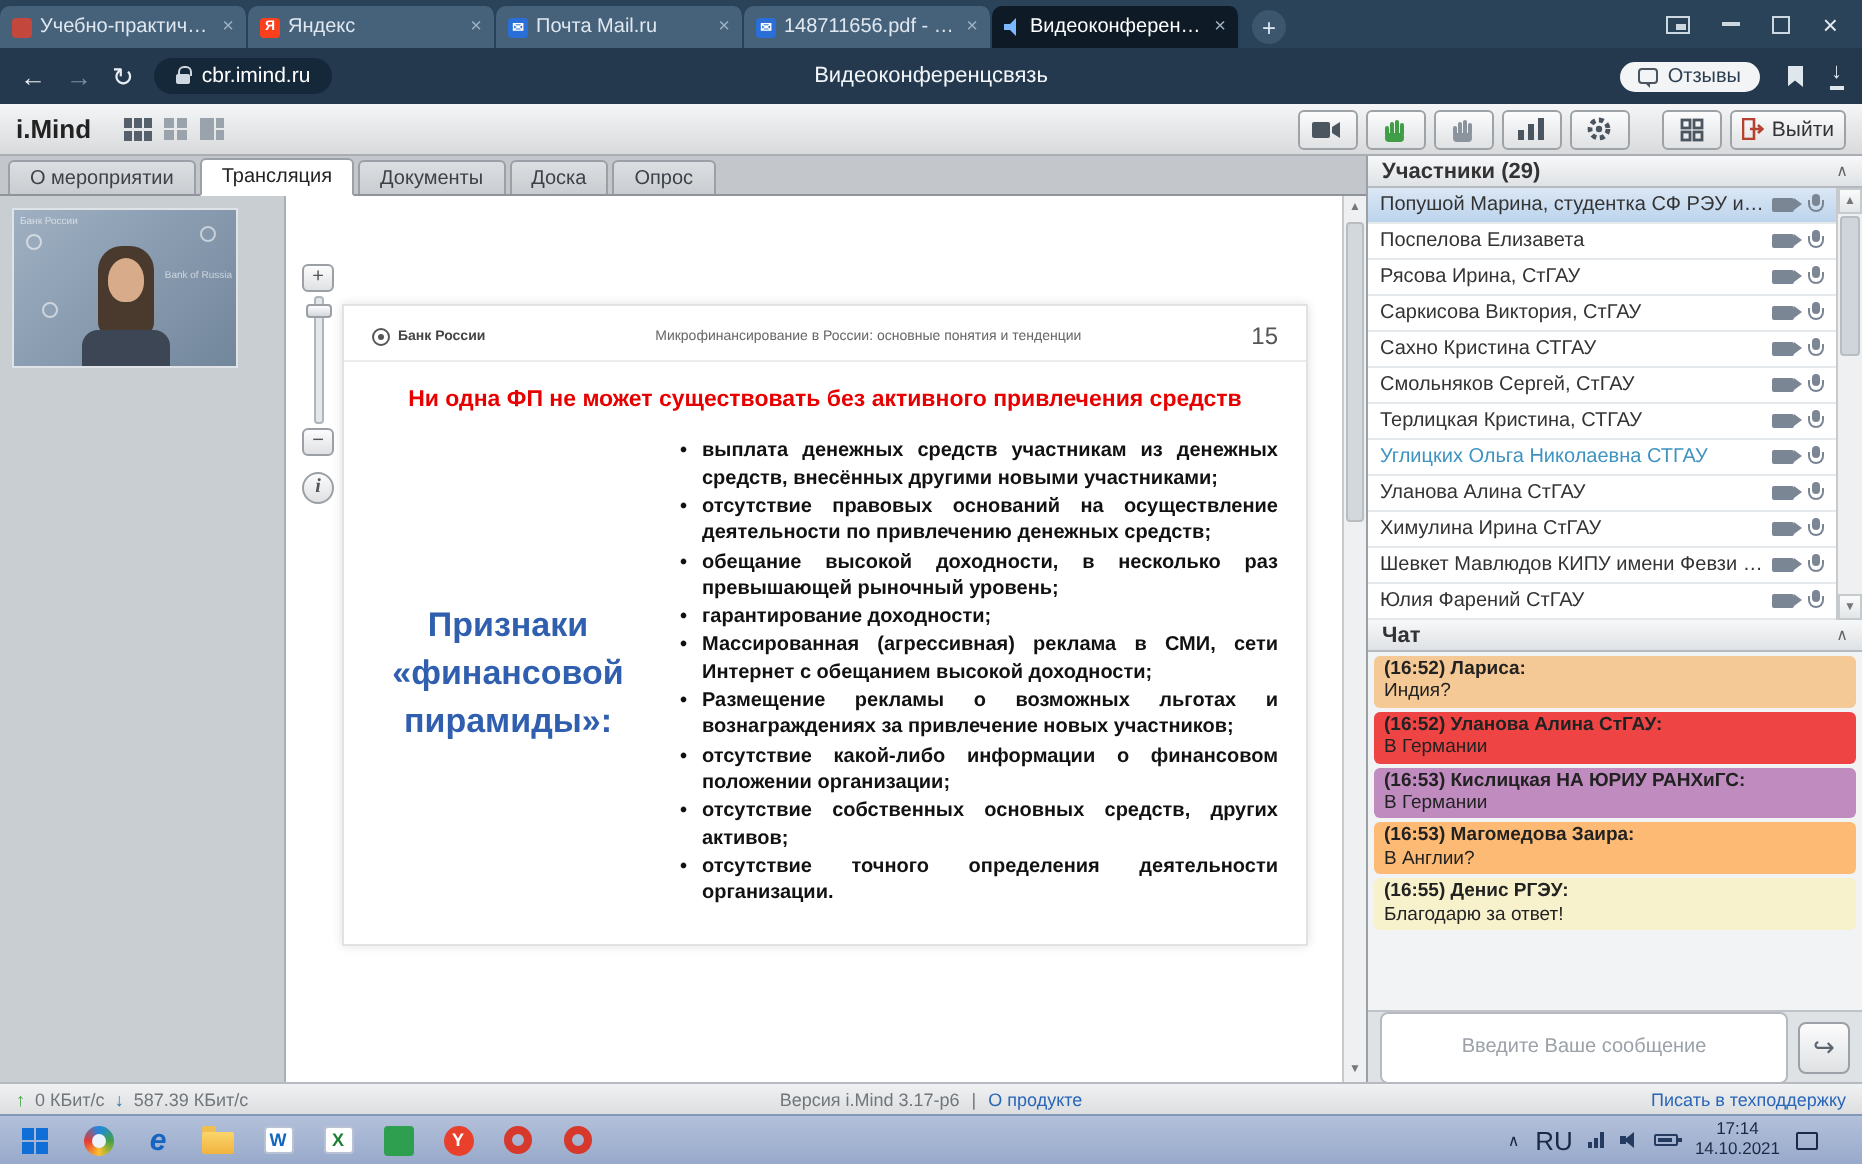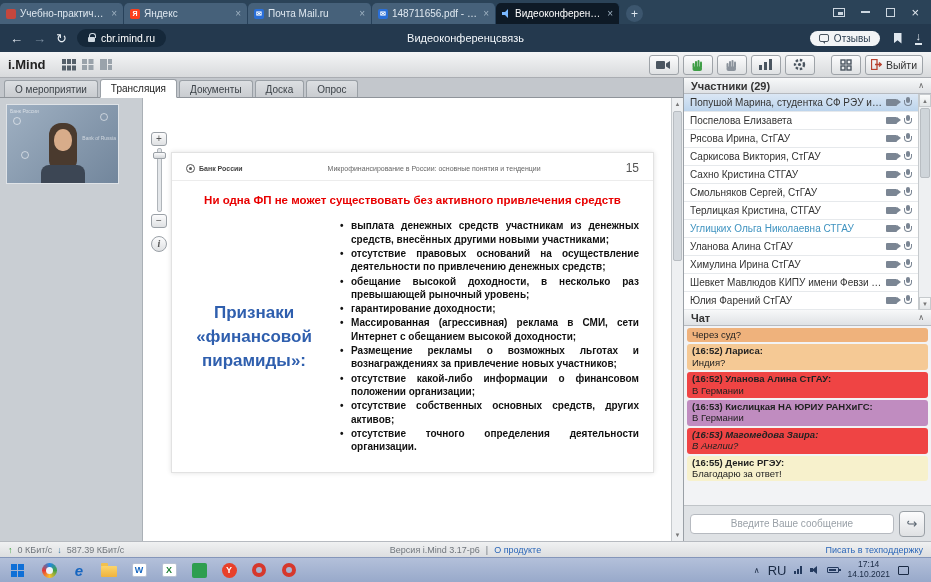--- a/index.html
+++ b/index.html
@@ -131,21 +131,21 @@
     background:linear-gradient(#fafbfb,#e3e6e8);border:1px solid #c6cacd;flex:none;}
   .pthumb{margin:1px;height:70px;background:#cfd5da;border:1px solid #b8bdc2;border-radius:2px;}
   .pfill{flex:1;}
 
   .chat-area{flex:1;background:#f2f3f5;padding:2px 3px;display:flex;flex-direction:column;gap:2px;overflow:hidden;min-height:0;}
   .msg{border-radius:3px;padding:1px 5px 2px;font-size:9.5px;line-height:1.2;color:#222;}
   .msg-h{font-weight:bold;}
   .msg-h:empty{display:none;}
   .chat-input-zone{height:36px;background:#dfe2e5;border-top:1px solid #c0c4c8;display:flex;align-items:center;gap:5px;
     padding:0 6px;flex:none;}
-  .chat-input{flex:1;height:20px;border:1px solid #b6bac0;border-radius:4px;background:#fff;font-size:10px;
+  .chat-input{flex:1;height:36px;border:1px solid #b6bac0;border-radius:4px;background:#fff;font-size:10px;
     color:#555;text-align:center;font-family:"Liberation Sans",sans-serif;outline:none;}
   .chat-input::placeholder{color:#9aa1a8;}
   .send-btn{width:26px;height:26px;background:linear-gradient(#fcfcfd,#dfe1e3);border:1px solid #9aa0a6;border-radius:4px;
     display:flex;align-items:center;justify-content:center;font-size:13px;color:#5a6570;}
 
   
   .statusbar{height:16px;background:linear-gradient(#f0f1f2,#dcdee0);border-top:1px solid #b6bac0;
     display:flex;align-items:center;gap:5px;padding:0 8px;font-size:9px;color:#70767c;flex:none;position:relative;}
   .s-up{color:#3aa33a;font-size:9px;}
   .s-dn{color:#3a7ca5;font-size:9px;}
@@ -504,37 +504,33 @@
           <div class="pfill"></div>
           <span class="parrow">▼</span>
         </div>
       </div>
 
       <div class="panel-hdr">
         <span class="ph-t">Чат</span>
         <span class="chev">∧</span>
       </div>
       <div class="chat-area">
-        <div class="msg" style="background: rgb(239, 178, 124);">
-
-          <div class="msg-t">Через суд?</div>
-        </div>
         <div class="msg" style="background: rgb(245, 201, 149);">
           <div class="msg-h">(16:52) Лариса:</div>
           <div class="msg-t">Индия?</div>
         </div>
         <div class="msg" style="background: #ef4444;">
           <div class="msg-h">(16:52) Уланова Алина СтГАУ:</div>
           <div class="msg-t">В Германии</div>
         </div>
         <div class="msg" style="background: rgb(192, 140, 192);">
           <div class="msg-h">(16:53) Кислицкая НА ЮРИУ РАНХиГС:</div>
           <div class="msg-t">В Германии</div>
         </div>
-        <div class="msg" style="background: #ef4444; font-style: italic;">
+        <div class="msg" style="background: #fdba74;">
           <div class="msg-h">(16:53) Магомедова Заира:</div>
           <div class="msg-t">В Англии?</div>
         </div>
         <div class="msg" style="background: rgb(247, 241, 204);">
           <div class="msg-h">(16:55) Денис РГЭУ:</div>
           <div class="msg-t">Благодарю за ответ!</div>
         </div>
       </div>
       <div class="chat-input-zone">
         <input class="chat-input" placeholder="Введите Ваше сообщение" style="">

